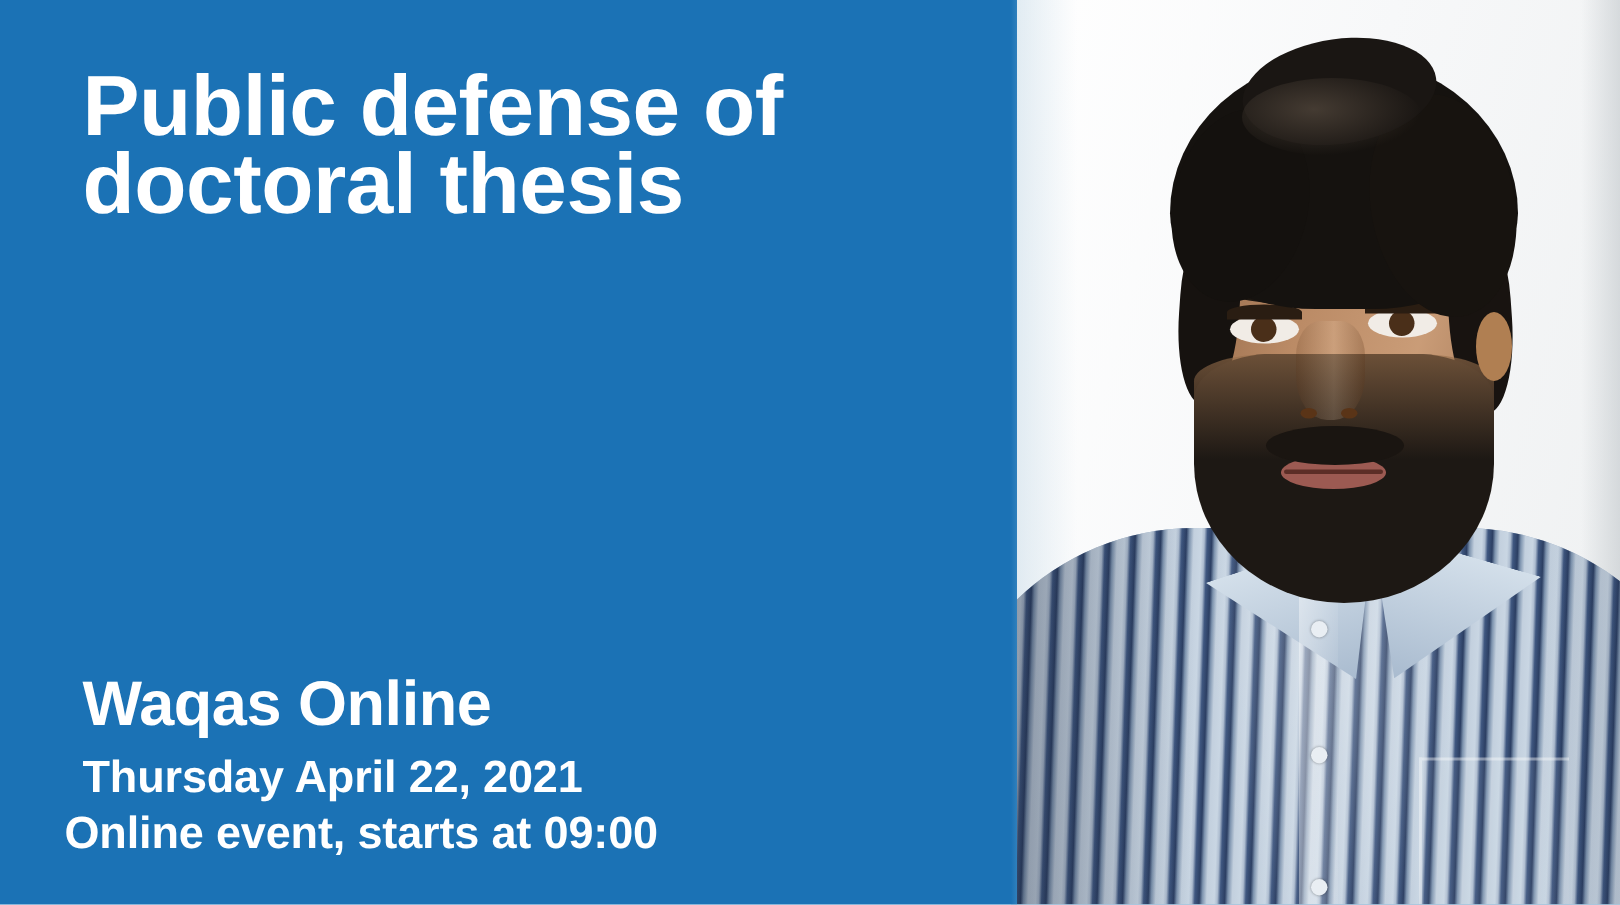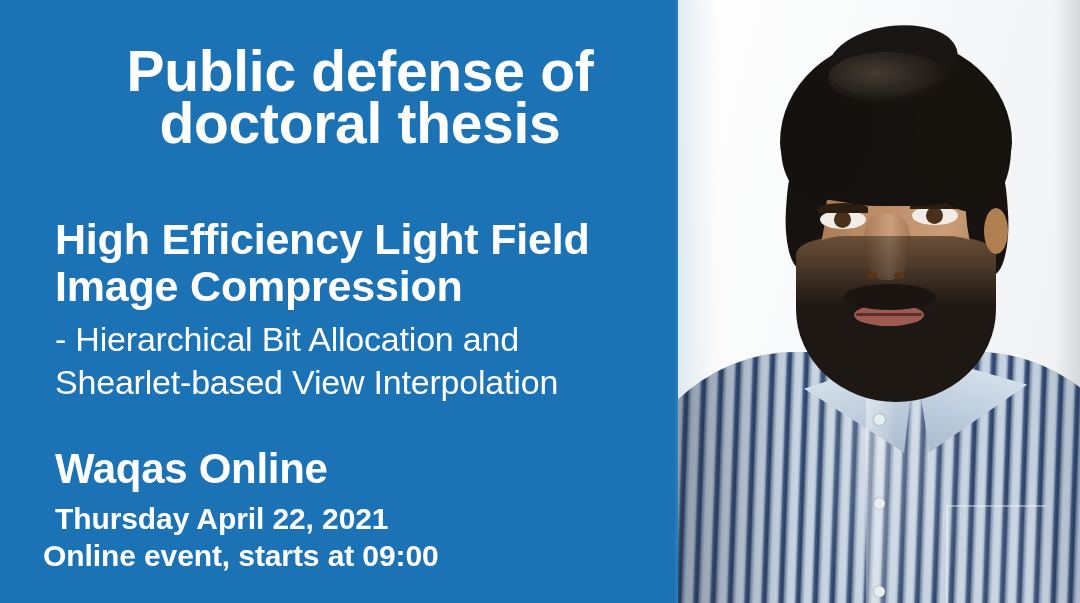--- a/index.html
+++ b/index.html
@@ -38,21 +38,20 @@
     position: absolute;
     left: 55px;
     top: 45px;
     width: 610px;
     font-size: 57px;
     font-weight: bold;
     line-height: 52px;
     letter-spacing: -0.3px;
     color: #ffffff;
     white-space: pre-line;
-    text-align: center;
   }
 
   .thesis-title {
     position: absolute;
     left: 55px;
     top: 216px;
     width: 620px;
     font-size: 43px;
     font-weight: bold;
     line-height: 47px;
@@ -458,25 +457,21 @@
 <body>
 
 <div id="poster">
 
   <div class="blue-panel"></div>
   <div class="panel-edge"></div>
 
   <div class="headline">Public defense of
 doctoral thesis</div>
 
-  <div class="thesis-title">High Efficiency Light Field
-Image Compression</div>
-
-  <div class="thesis-subtitle">- Hierarchical Bit Allocation and
-Shearlet-based View Interpolation</div>
+
 
   <div class="speaker-name">Waqas Online</div>
 
   <div class="event-date">Thursday April 22, 2021</div>
 
   <div class="event-mode">Online event, starts at 09:00</div>
 
   <div class="photo">
     <div class="photo-bg"></div>
     <div class="photo-bg-left"></div>

